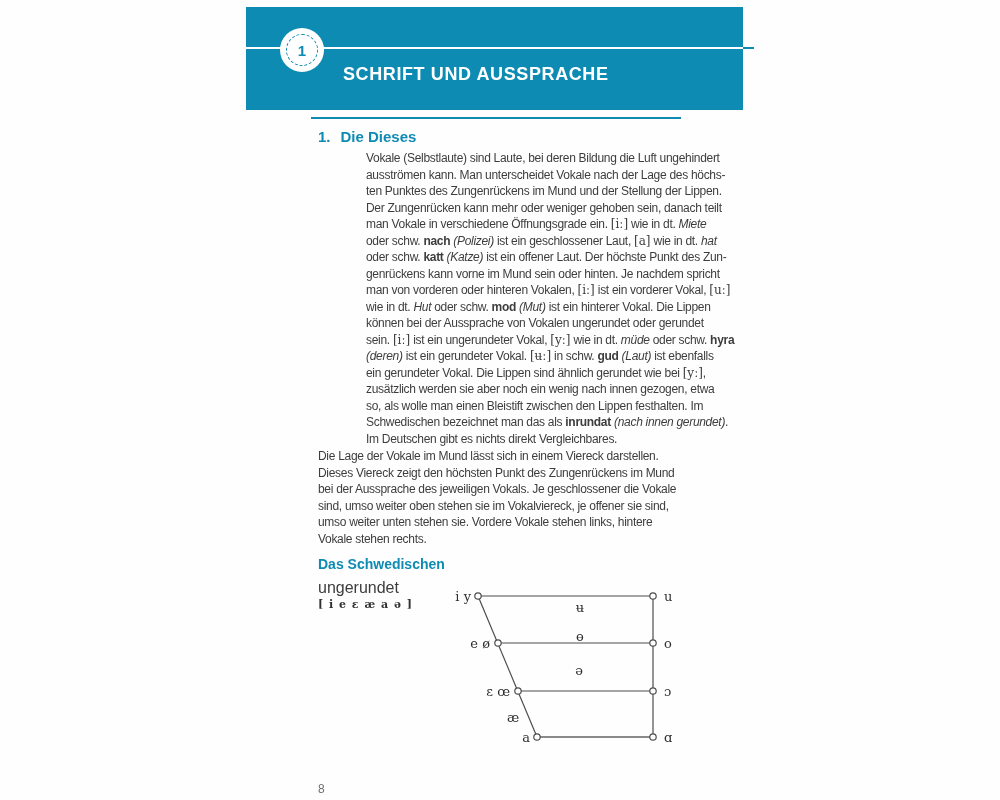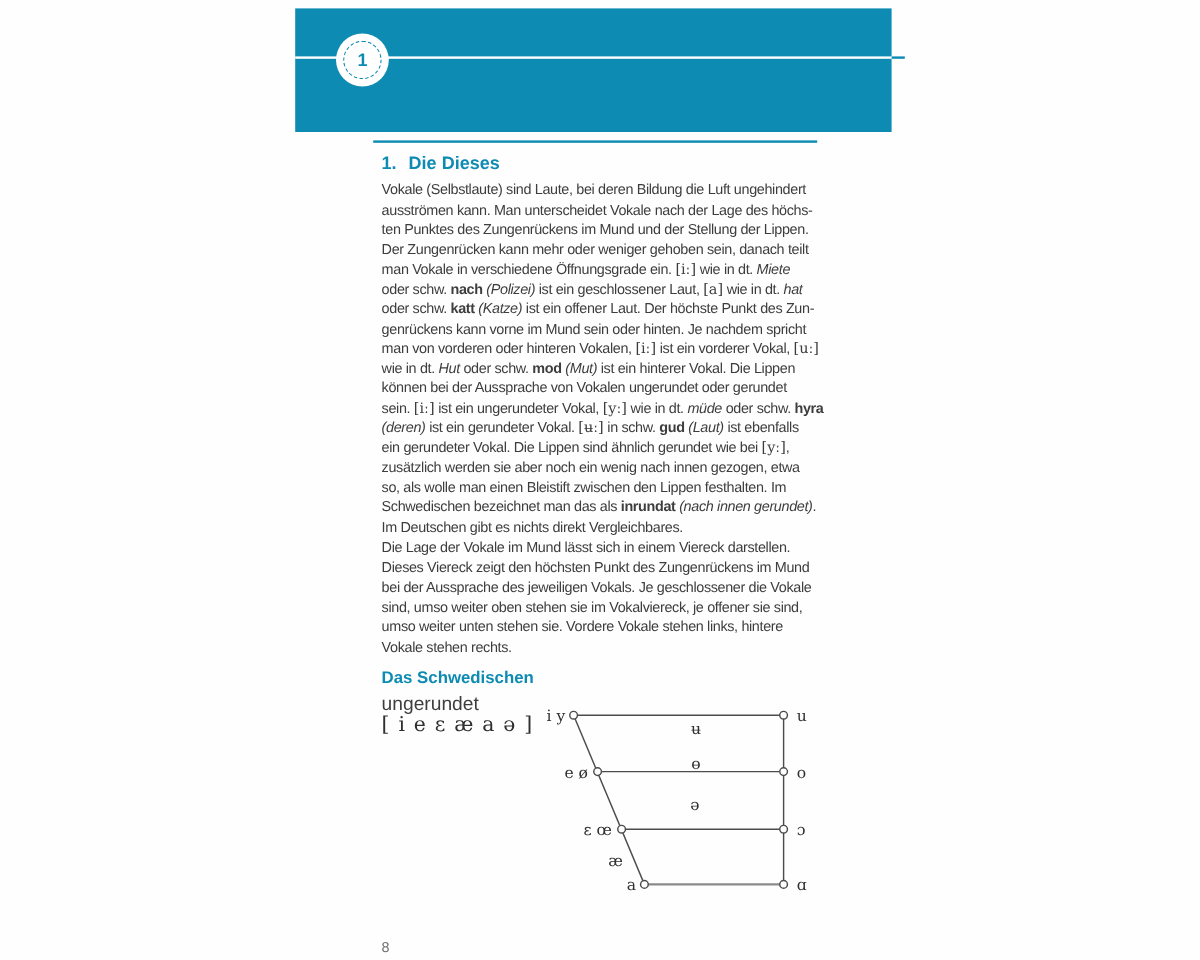--- a/index.html
+++ b/index.html
@@ -18,52 +18,53 @@
         font-weight:bold;letter-spacing:0.6px;z-index:2;}
 
   
   .section-rule{position:absolute;left:311px;top:117px;width:370px;height:2px;background:var(--accent,#0e8bb3);}
   .section-heading{position:absolute;left:318px;top:128px;margin:0;color:var(--accent,#0e8bb3);
         font-size:15px;font-weight:bold;display:flex;gap:10px;}
 
   
   .body-par{position:absolute;left:318px;width:440px;margin:0;font-size:12px;line-height:16.5px;
         letter-spacing:-0.3px;white-space:pre-wrap;color:var(--body-text,#3d3d3d);}
-  .p1{top:150px;}
+  .p1{top:150px;margin-left:48px;}
   .p2{top:448px;}
   .r-b{font-weight:bold;}
   .r-i{font-style:italic;}
   .r-ipa{font-family:"DejaVu Serif",serif;letter-spacing:0;font-size:12px;}
 
   
   .sub-heading{position:absolute;left:318px;top:556px;margin:0;color:var(--accent,#0e8bb3);
         font-size:14px;font-weight:bold;}
   .legend-group{position:absolute;left:318px;}
   .legend-group.g1{top:580px;}
   .legend-group.g2{top:618px;}
   .legend-label{font-size:16px;line-height:15px;color:var(--body-text,#3d3d3d);}
-  .legend-symbols{font-family:"DejaVu Serif",serif;font-size:17px;line-height:15px;margin-top:2px;
-        letter-spacing:1px;color:#2f2f2f;}
+  .legend-symbols{font-family:"DejaVu Serif",serif;font-size:11px;line-height:15px;margin-top:2px;
+        letter-spacing:1px;color:#2f2f2f;font-weight:bold;}
   .vowel-svg{position:absolute;left:440px;top:585px;}
   .vowel-svg text{font-family:"DejaVu Serif",serif;font-size:13px;fill:#2f2f2f;}
 
   .page-number{position:absolute;left:318px;top:782px;font-size:12px;color:var(--page-number,#6f6f6f);}
 </style>
 </head>
 <body>
 
 <div class="page">
 
   <div class="band"></div>
   <div class="band-rule"></div>
   <div class="band-rule-tick"></div>
   <div class="chapter-circle">
     <div class="chapter-circle-dashed"></div>
     <span class="chapter-number">1</span>
   </div>
+  <h1 class="chapter-title">SCHRIFT UND AUSSPRACHE</h1>
 
   <div class="section-rule"></div>
   <h2 class="section-heading">
     <span>1.</span>
     <span>Die Dieses</span>
   </h2>
 
   <p class="body-par p1"><span>Vokale (Selbstlaute) sind Laute, bei deren Bildung die Luft ungehindert
 ausströmen kann. Man unterscheidet Vokale nach der Lage des höchs-
 ten Punktes des Zungenrückens im Mund und der Stellung der Lippen.

